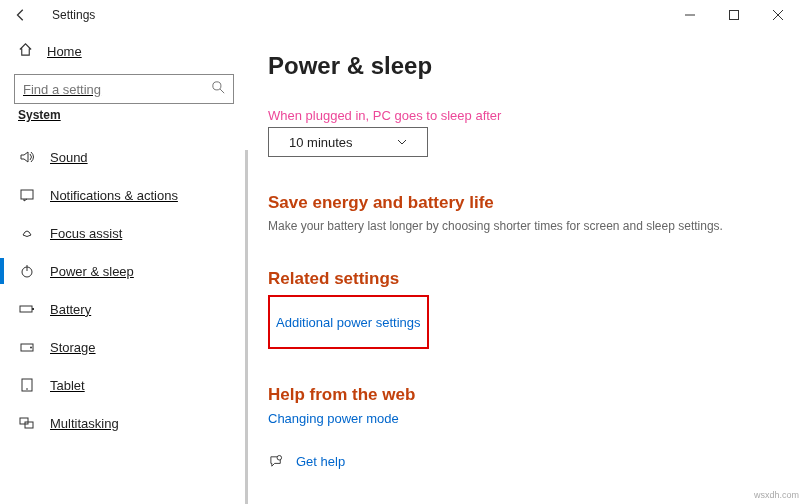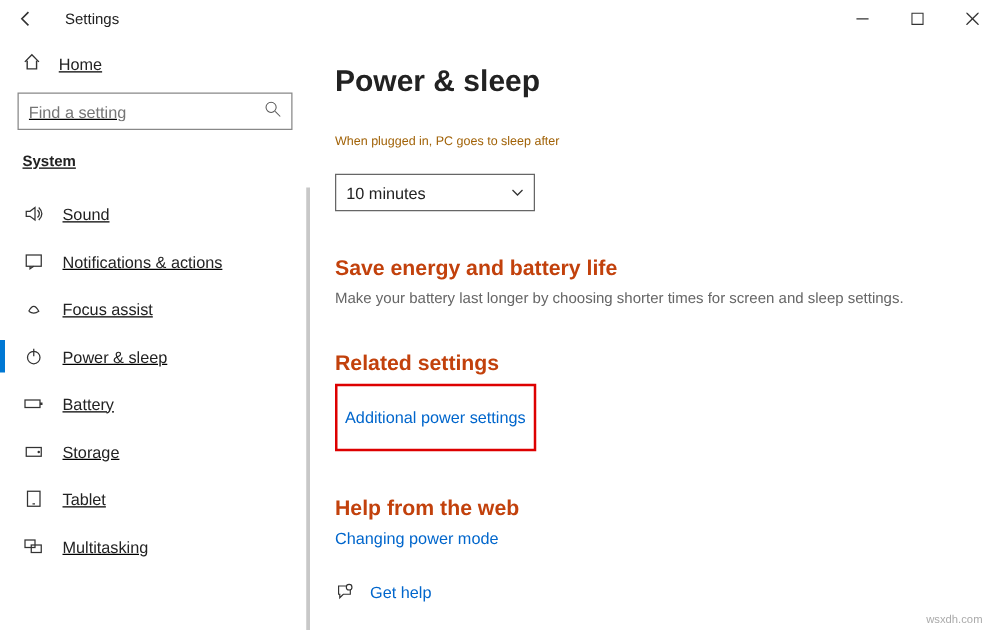--- a/index.html
+++ b/index.html
@@ -8,42 +8,42 @@
   .titlebar { height: 30px; display: flex; align-items: center; padding-left: 10px; }
   .titlebar .back { width: 22px; height: 22px; display:flex; align-items:center; justify-content:center; color:#333; }
   .titlebar .title { font-size: 12px; margin-left: 20px; color:#222; }
   .winctrl { position:absolute; top:0; right:0; display:flex; }
   .winctrl div { width:44px; height:30px; display:flex; align-items:center; justify-content:center; color:#333; font-size:10px; }
 
   .wrap { display:flex; height: calc(100% - 30px); }
 
   .sidebar { width: 248px; padding: 6px 14px 16px 14px; position:relative;text-decoration:underline; }
   .home-row { display:flex; align-items:center; gap:14px; padding: 6px 4px 14px 4px; font-size:13px; color:#222; }
-  .search { border:1px solid #888; height:30px; display:flex; align-items:center; padding:0 8px; margin-bottom:14px; }
+  .search { border:1px solid #888; height:30px; display:flex; align-items:center; padding:0 8px; }
   .search input { border:none; outline:none; flex:1; font-size:13px; background:transparent; }
   .search .glass { color:#555; font-size:14px; }
   .cat { font-size:12px; font-weight:600; color:#222; padding:4px 4px 10px 4px; }
 
   .navlist { margin-top: 6px; }
   .navitem { display:flex; align-items:center; gap:14px; height:38px; padding-left:4px; font-size:13px; color:#222; position:relative; }
   .navitem .ico { width:18px; display:flex; justify-content:center; color:#333; }
   .navitem.active::before { content:""; position:absolute; left:-14px; top:6px; bottom:6px; width:4px; background:#0078d4; }
   .sidescroll { position:absolute; right:0; top:120px; bottom:0; width:3px; background:#c8c8c8; }
 
   .main { flex:1; padding: 22px 20px 0 20px; overflow:hidden; }
   h1 { font-size:24px; font-weight:600; color:#222; margin-bottom:28px; }
-  .label { font-size:10px; color:#a16207; margin-bottom:20px; }
-  .select { border:1px solid #666; width:160px; height:30px; display:flex; align-items:center; justify-content:space-between; padding:0 8px; font-size:13px; color:#222; }
+  .label { font-size:13px; color:#ec4899; margin-bottom:4px; }
+  .select { border:1px solid #666; width:160px; height:30px; display:flex; align-items:center; justify-content:space-between; padding:0 20px; font-size:13px; color:#222; }
   h2 { font-size:17px; font-weight:600; color:#c2410c; margin-top:36px; margin-bottom:6px; }
   .desc { font-size:12px; color:#666; }
   .link { font-size:13px; color:#0066cc; cursor:pointer; }
   .boxed { display:inline-block; border:2px solid #d00; padding:16px 6px; }
   .helprow { display:flex; align-items:center; gap:12px; font-size:13px; margin-top:10px; }
   .helprow .hico { width:16px; color:#333; display:flex; justify-content:center; }
-  .watermark { position:absolute; bottom:4px; right:14px; font-size:9px; color:#aaa; }
+  .watermark { position:absolute; bottom:4px; right:1px; font-size:9px; color:#aaa; }
 </style>
 </head>
 <body>
 
 <div class="titlebar">
   <div class="back">
     <svg width="14" height="14" viewBox="0 0 16 16">
         <path d="M10 2 L4 8 L10 14" stroke="#333" stroke-width="1.5" fill="none"></path>
       </svg>
   </div>

